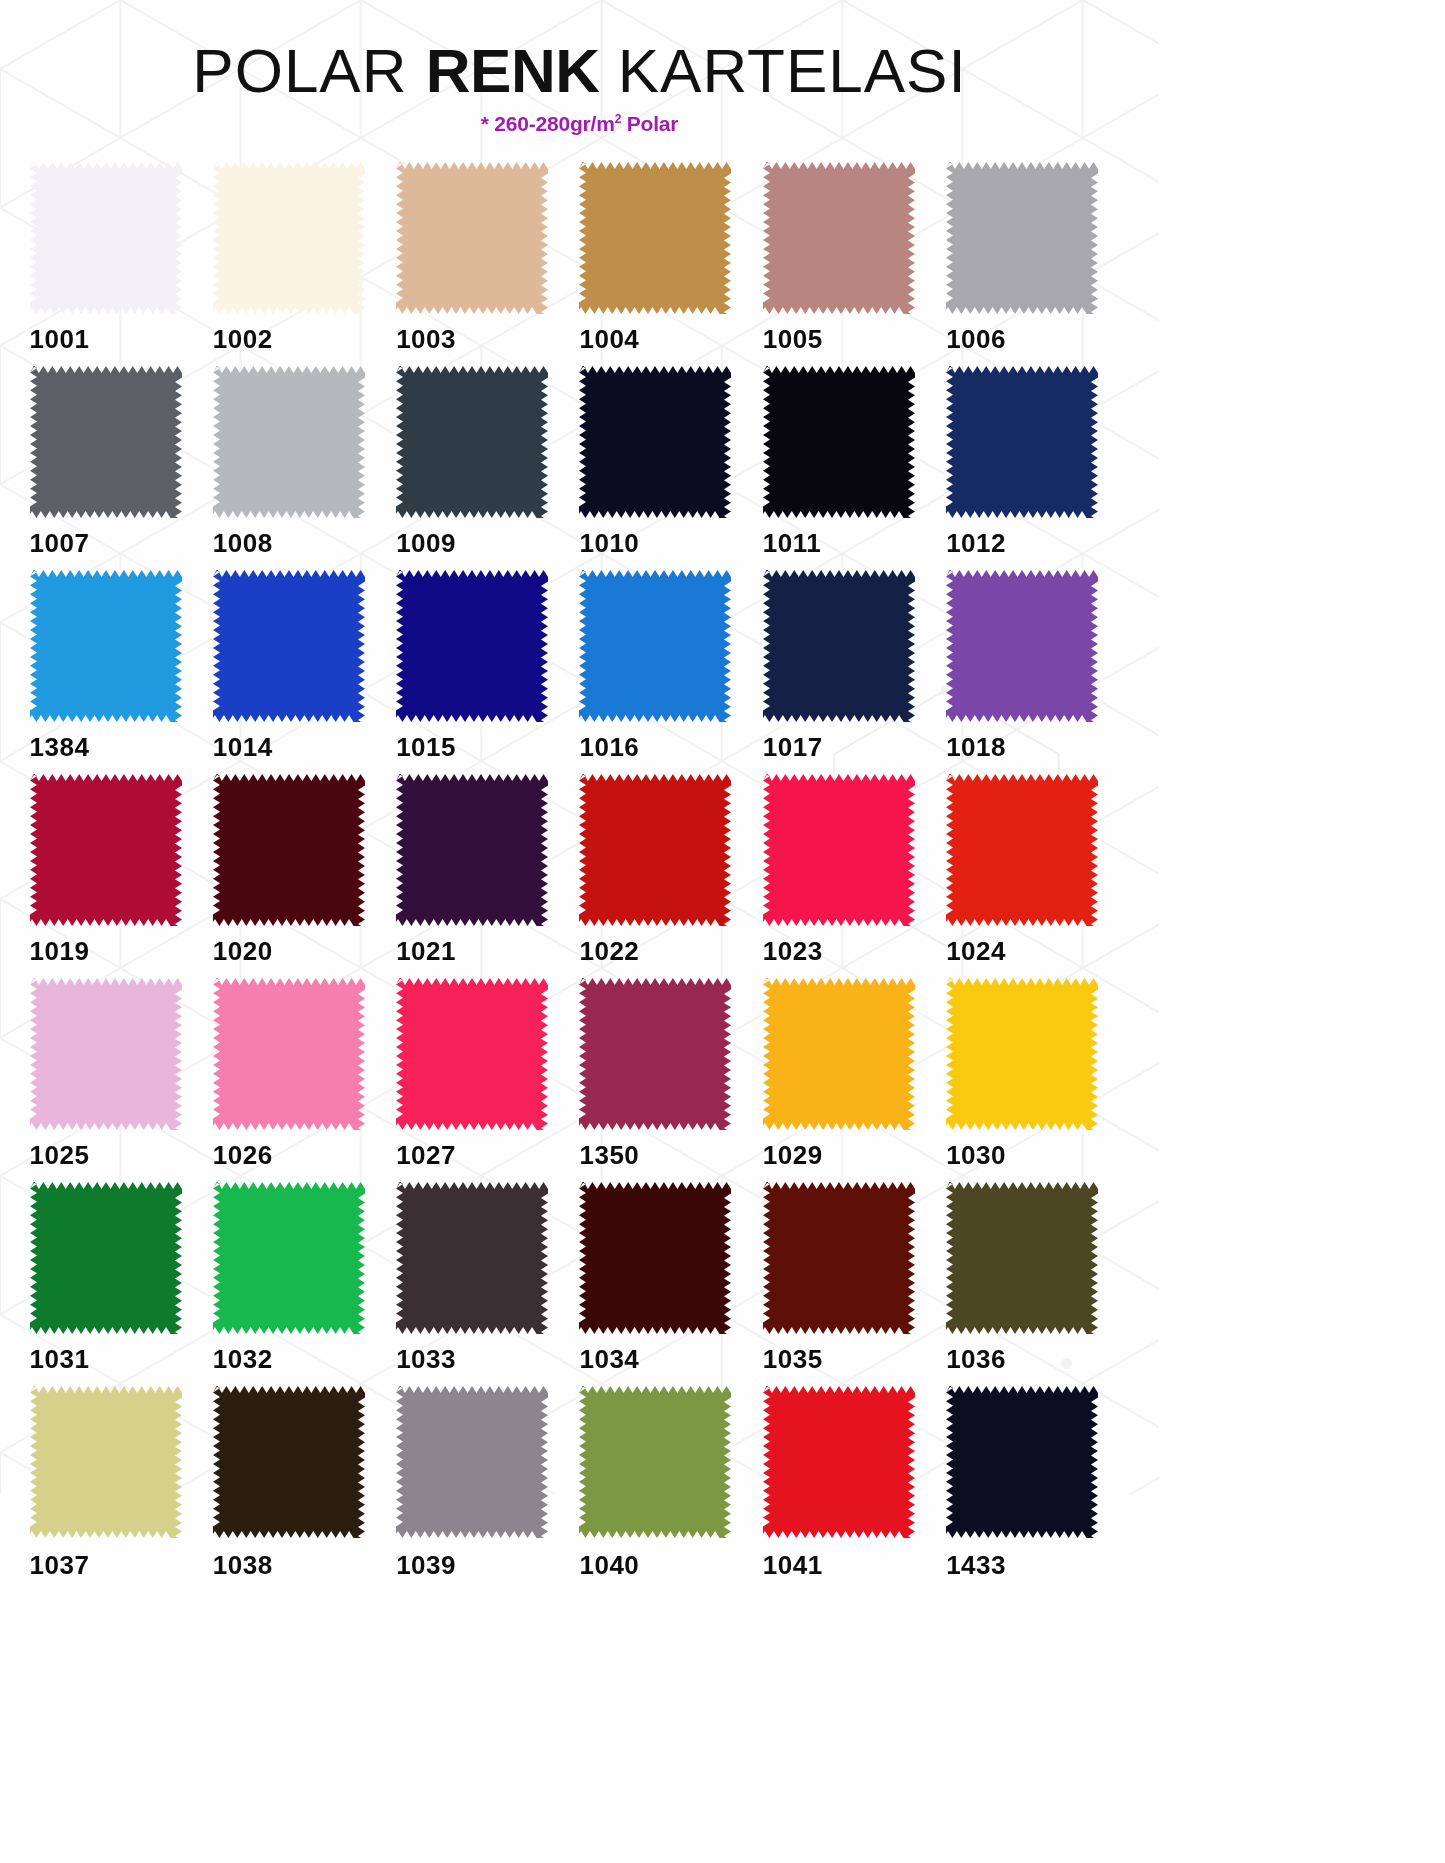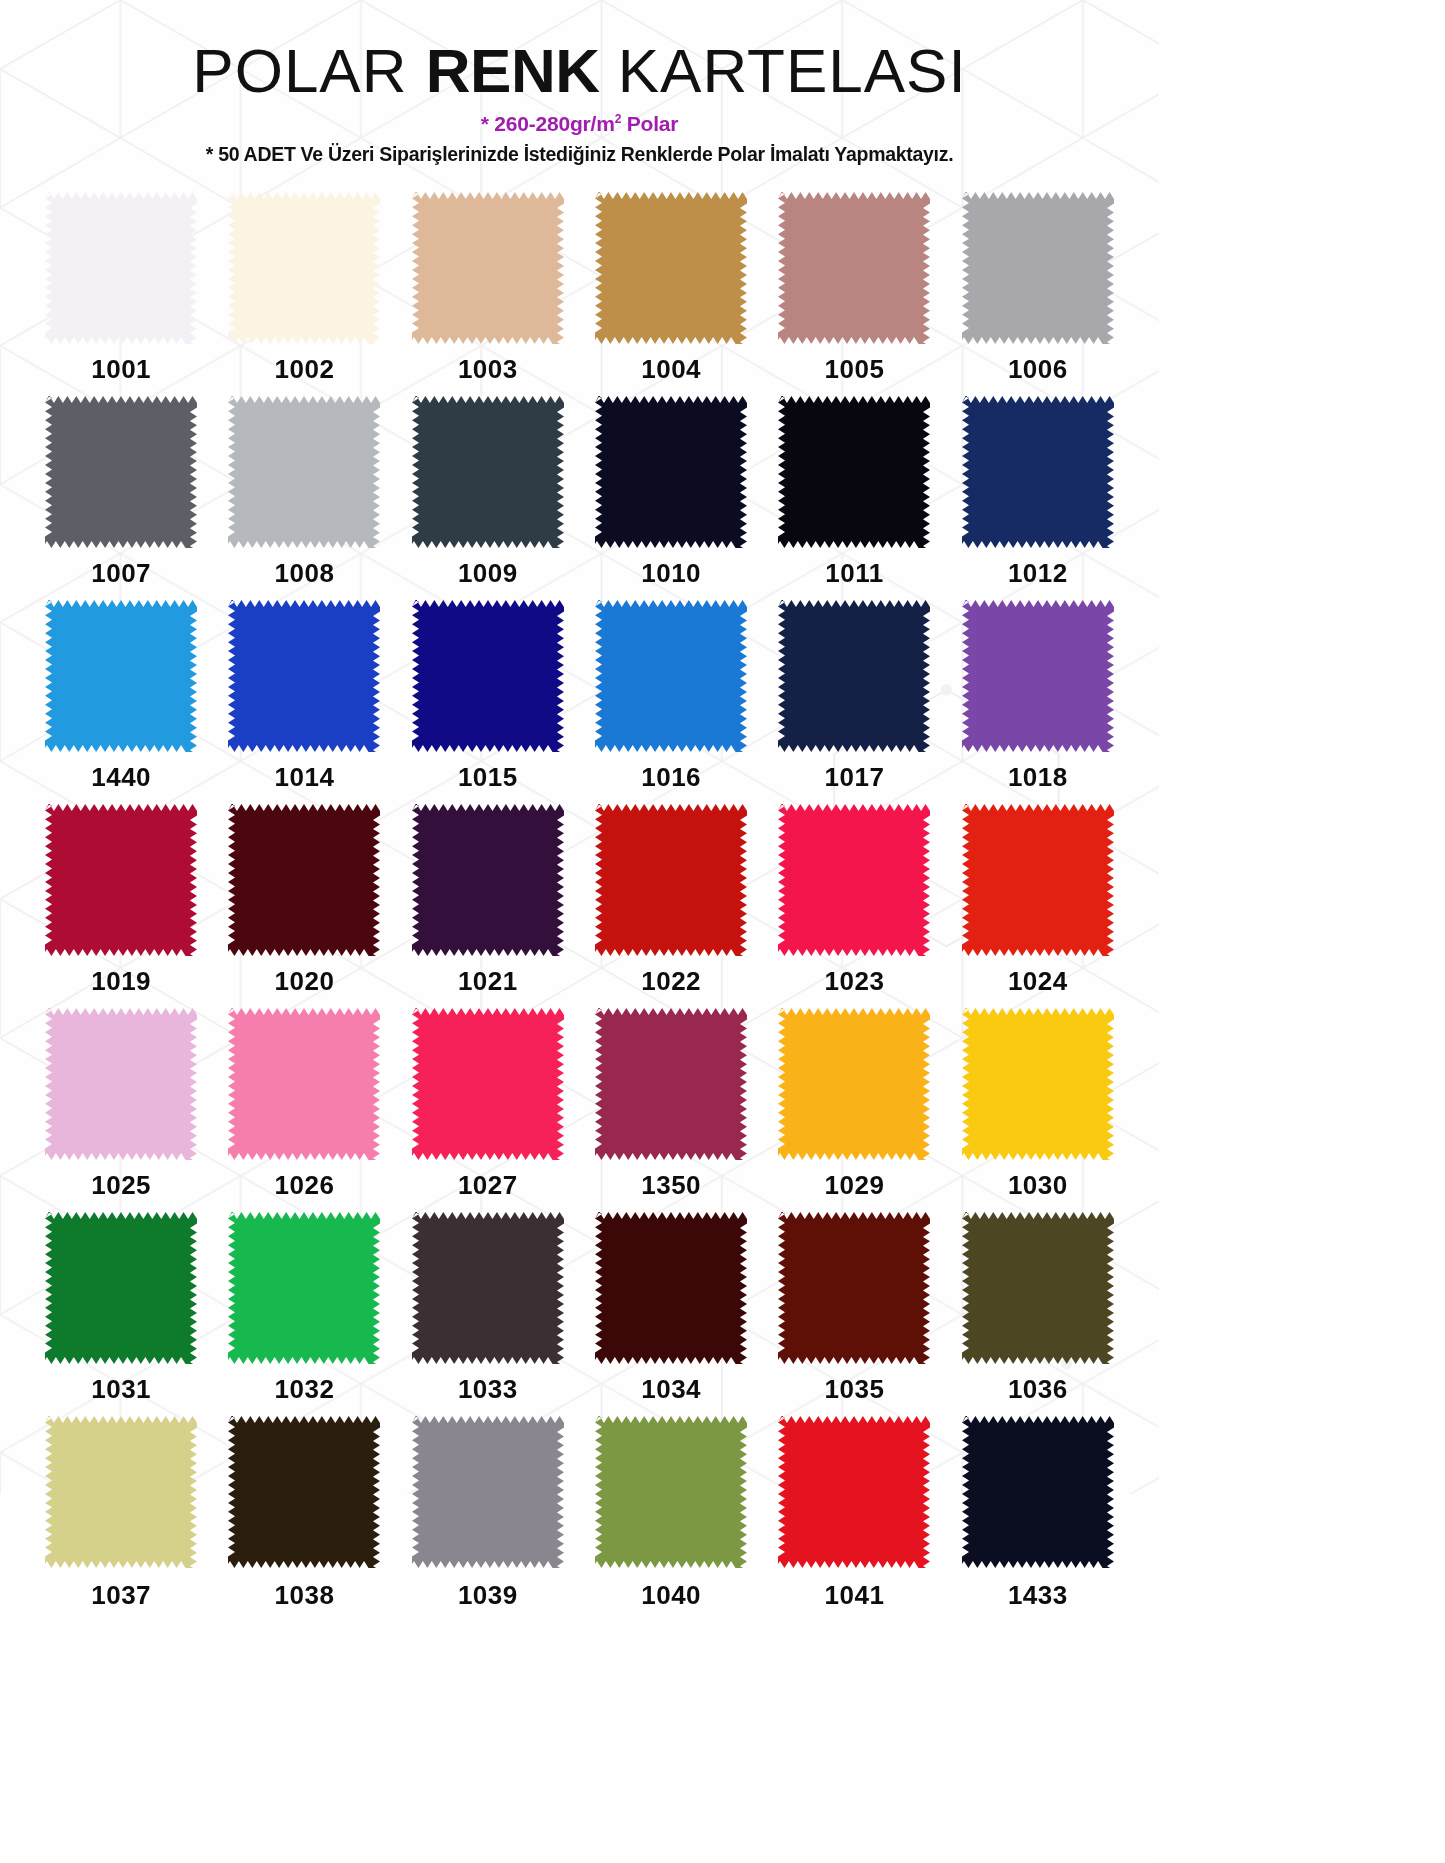--- a/index.html
+++ b/index.html
@@ -63,21 +63,20 @@
     margin: 26px auto 0 auto;
     width: 1100px;
     display: grid;
     grid-template-columns: repeat(6, 1fr);
     row-gap: 11px;
     column-gap: 0px;
   }
   .cell {
     display: flex;
     flex-direction: column;
-    align-items: center;
   }
   .swatch-wrap {
     width: 152px;
     height: 152px;
     position: relative;
   }
   .swatch {
     width: 100%;
     height: 100%;
     display: block;
@@ -117,21 +116,20 @@
     </g>
   </svg>
 
   <div id="header">
     <div id="title">
       <span>POLAR</span><span>&nbsp;</span><span class="bold">RENK</span><span>&nbsp;</span><span>KARTELASI</span>
     </div>
     <div id="subtitle1">
       <span>* 260-280gr/m</span><sup>2</sup><span> Polar</span>
     </div>
-    <div id="subtitle2">* 50 ADET Ve Üzeri Siparişlerinizde İstediğiniz Renklerde Polar İmalatı Yapmaktayız.</div>
   </div>
 
   <div id="grid">
       <div class="cell row-1">
         <div class="swatch-wrap">
           <svg class="swatch" viewBox="0 0 152 152">
             <defs>
               <linearGradient id="g1001" x1="0" y1="0" x2="1" y2="1">
                 <stop offset="0%" stop-color="#f3f1f6" stop-opacity="1"></stop>
                 <stop offset="55%" stop-color="#f3f1f6"></stop>
@@ -327,21 +325,21 @@
               <linearGradient id="g1013" x1="0" y1="0" x2="1" y2="1">
                 <stop offset="0%" stop-color="#219ae0" stop-opacity="1"></stop>
                 <stop offset="55%" stop-color="#219ae0"></stop>
                 <stop offset="100%" stop-color="#219ae0"></stop>
               </linearGradient>
             </defs>
             <path d="M 0,7 L 4.470588235294118,0 L 8.941176470588236,7 L 13.411764705882353,0 L 17.88235294117647,7 L 22.352941176470587,0 L 26.823529411764707,7 L 31.294117647058826,0 L 35.76470588235294,7 L 40.23529411764706,0 L 44.705882352941174,7 L 49.17647058823529,0 L 53.64705882352941,7 L 58.11764705882353,0 L 62.58823529411765,7 L 67.05882352941177,0 L 71.52941176470588,7 L 76,0 L 80.47058823529412,7 L 84.94117647058823,0 L 89.41176470588235,7 L 93.88235294117646,0 L 98.3529411764706,7 L 102.82352941176471,0 L 107.29411764705883,7 L 111.76470588235294,0 L 116.23529411764706,7 L 120.70588235294117,0 L 125.1764705882353,7 L 129.64705882352942,0 L 134.11764705882354,7 L 138.58823529411765,0 L 143.05882352941177,7 L 147.52941176470588,0 L 152,7 L 152,11.470588235294118 L 145,15.941176470588236 L 152,20.411764705882355 L 145,24.88235294117647 L 152,29.352941176470587 L 145,33.82352941176471 L 152,38.294117647058826 L 145,42.76470588235294 L 152,47.23529411764706 L 145,51.705882352941174 L 152,56.17647058823529 L 145,60.64705882352941 L 152,65.11764705882354 L 145,69.58823529411765 L 152,74.05882352941177 L 145,78.52941176470588 L 152,83 L 145,87.47058823529412 L 152,91.94117647058823 L 145,96.41176470588235 L 152,100.88235294117646 L 145,105.3529411764706 L 152,109.82352941176471 L 145,114.29411764705883 L 152,118.76470588235294 L 145,123.23529411764706 L 152,127.70588235294117 L 145,132.1764705882353 L 152,136.64705882352942 L 145,141.11764705882354 L 152,145.58823529411765 L 145,150.05882352941177 L 152,154.52941176470588 L 145,159 L 140.52941176470588,152 L 136.05882352941177,145 L 131.58823529411765,152 L 127.11764705882354,145 L 122.64705882352942,152 L 118.17647058823529,145 L 113.70588235294117,152 L 109.23529411764706,145 L 104.76470588235294,152 L 100.29411764705883,145 L 95.82352941176471,152 L 91.35294117647058,145 L 86.88235294117646,152 L 82.41176470588235,145 L 77.94117647058823,152 L 73.47058823529412,145 L 69,152 L 64.52941176470588,145 L 60.05882352941177,152 L 55.58823529411765,145 L 51.117647058823536,152 L 46.647058823529406,145 L 42.17647058823529,152 L 37.705882352941174,145 L 33.23529411764706,152 L 28.764705882352942,145 L 24.294117647058826,152 L 19.823529411764696,145 L 15.352941176470578,152 L 10.882352941176464,145 L 6.411764705882346,152 L 1.941176470588232,145 L -2.529411764705886,152 L -7,145 L 0,140.52941176470588 L 7,136.05882352941177 L 0,131.58823529411765 L 7,127.11764705882354 L 0,122.64705882352942 L 7,118.17647058823529 L 0,113.70588235294117 L 7,109.23529411764706 L 0,104.76470588235294 L 7,100.29411764705883 L 0,95.82352941176471 L 7,91.35294117647058 L 0,86.88235294117646 L 7,82.41176470588235 L 0,77.94117647058823 L 7,73.47058823529412 L 0,69 L 7,64.52941176470588 L 0,60.05882352941177 L 7,55.58823529411765 L 0,51.117647058823536 L 7,46.647058823529406 L 0,42.17647058823529 L 7,37.705882352941174 L 0,33.23529411764706 L 7,28.764705882352942 L 0,24.294117647058826 L 7,19.823529411764696 L 0,15.352941176470578 L 7,10.882352941176464 L 0,6.411764705882346 L 7,1.941176470588232 L 0,-2.529411764705886 L 7,-7 Z" fill="url(#g1013)"></path>
             <path d="M 0,7 L 4.470588235294118,0 L 8.941176470588236,7 L 13.411764705882353,0 L 17.88235294117647,7 L 22.352941176470587,0 L 26.823529411764707,7 L 31.294117647058826,0 L 35.76470588235294,7 L 40.23529411764706,0 L 44.705882352941174,7 L 49.17647058823529,0 L 53.64705882352941,7 L 58.11764705882353,0 L 62.58823529411765,7 L 67.05882352941177,0 L 71.52941176470588,7 L 76,0 L 80.47058823529412,7 L 84.94117647058823,0 L 89.41176470588235,7 L 93.88235294117646,0 L 98.3529411764706,7 L 102.82352941176471,0 L 107.29411764705883,7 L 111.76470588235294,0 L 116.23529411764706,7 L 120.70588235294117,0 L 125.1764705882353,7 L 129.64705882352942,0 L 134.11764705882354,7 L 138.58823529411765,0 L 143.05882352941177,7 L 147.52941176470588,0 L 152,7 L 152,11.470588235294118 L 145,15.941176470588236 L 152,20.411764705882355 L 145,24.88235294117647 L 152,29.352941176470587 L 145,33.82352941176471 L 152,38.294117647058826 L 145,42.76470588235294 L 152,47.23529411764706 L 145,51.705882352941174 L 152,56.17647058823529 L 145,60.64705882352941 L 152,65.11764705882354 L 145,69.58823529411765 L 152,74.05882352941177 L 145,78.52941176470588 L 152,83 L 145,87.47058823529412 L 152,91.94117647058823 L 145,96.41176470588235 L 152,100.88235294117646 L 145,105.3529411764706 L 152,109.82352941176471 L 145,114.29411764705883 L 152,118.76470588235294 L 145,123.23529411764706 L 152,127.70588235294117 L 145,132.1764705882353 L 152,136.64705882352942 L 145,141.11764705882354 L 152,145.58823529411765 L 145,150.05882352941177 L 152,154.52941176470588 L 145,159 L 140.52941176470588,152 L 136.05882352941177,145 L 131.58823529411765,152 L 127.11764705882354,145 L 122.64705882352942,152 L 118.17647058823529,145 L 113.70588235294117,152 L 109.23529411764706,145 L 104.76470588235294,152 L 100.29411764705883,145 L 95.82352941176471,152 L 91.35294117647058,145 L 86.88235294117646,152 L 82.41176470588235,145 L 77.94117647058823,152 L 73.47058823529412,145 L 69,152 L 64.52941176470588,145 L 60.05882352941177,152 L 55.58823529411765,145 L 51.117647058823536,152 L 46.647058823529406,145 L 42.17647058823529,152 L 37.705882352941174,145 L 33.23529411764706,152 L 28.764705882352942,145 L 24.294117647058826,152 L 19.823529411764696,145 L 15.352941176470578,152 L 10.882352941176464,145 L 6.411764705882346,152 L 1.941176470588232,145 L -2.529411764705886,152 L -7,145 L 0,140.52941176470588 L 7,136.05882352941177 L 0,131.58823529411765 L 7,127.11764705882354 L 0,122.64705882352942 L 7,118.17647058823529 L 0,113.70588235294117 L 7,109.23529411764706 L 0,104.76470588235294 L 7,100.29411764705883 L 0,95.82352941176471 L 7,91.35294117647058 L 0,86.88235294117646 L 7,82.41176470588235 L 0,77.94117647058823 L 7,73.47058823529412 L 0,69 L 7,64.52941176470588 L 0,60.05882352941177 L 7,55.58823529411765 L 0,51.117647058823536 L 7,46.647058823529406 L 0,42.17647058823529 L 7,37.705882352941174 L 0,33.23529411764706 L 7,28.764705882352942 L 0,24.294117647058826 L 7,19.823529411764696 L 0,15.352941176470578 L 7,10.882352941176464 L 0,6.411764705882346 L 7,1.941176470588232 L 0,-2.529411764705886 L 7,-7 Z" fill="none"></path>
           </svg>
         </div>
-        <div class="code">1440</div>
+        <div class="code">1384</div>
       </div>
       <div class="cell row-3">
         <div class="swatch-wrap">
           <svg class="swatch" viewBox="0 0 152 152">
             <defs>
               <linearGradient id="g1014" x1="0" y1="0" x2="1" y2="1">
                 <stop offset="0%" stop-color="#1b3fc4" stop-opacity="1"></stop>
                 <stop offset="55%" stop-color="#1b3fc4"></stop>
                 <stop offset="100%" stop-color="#1b3fc4"></stop>
               </linearGradient>

